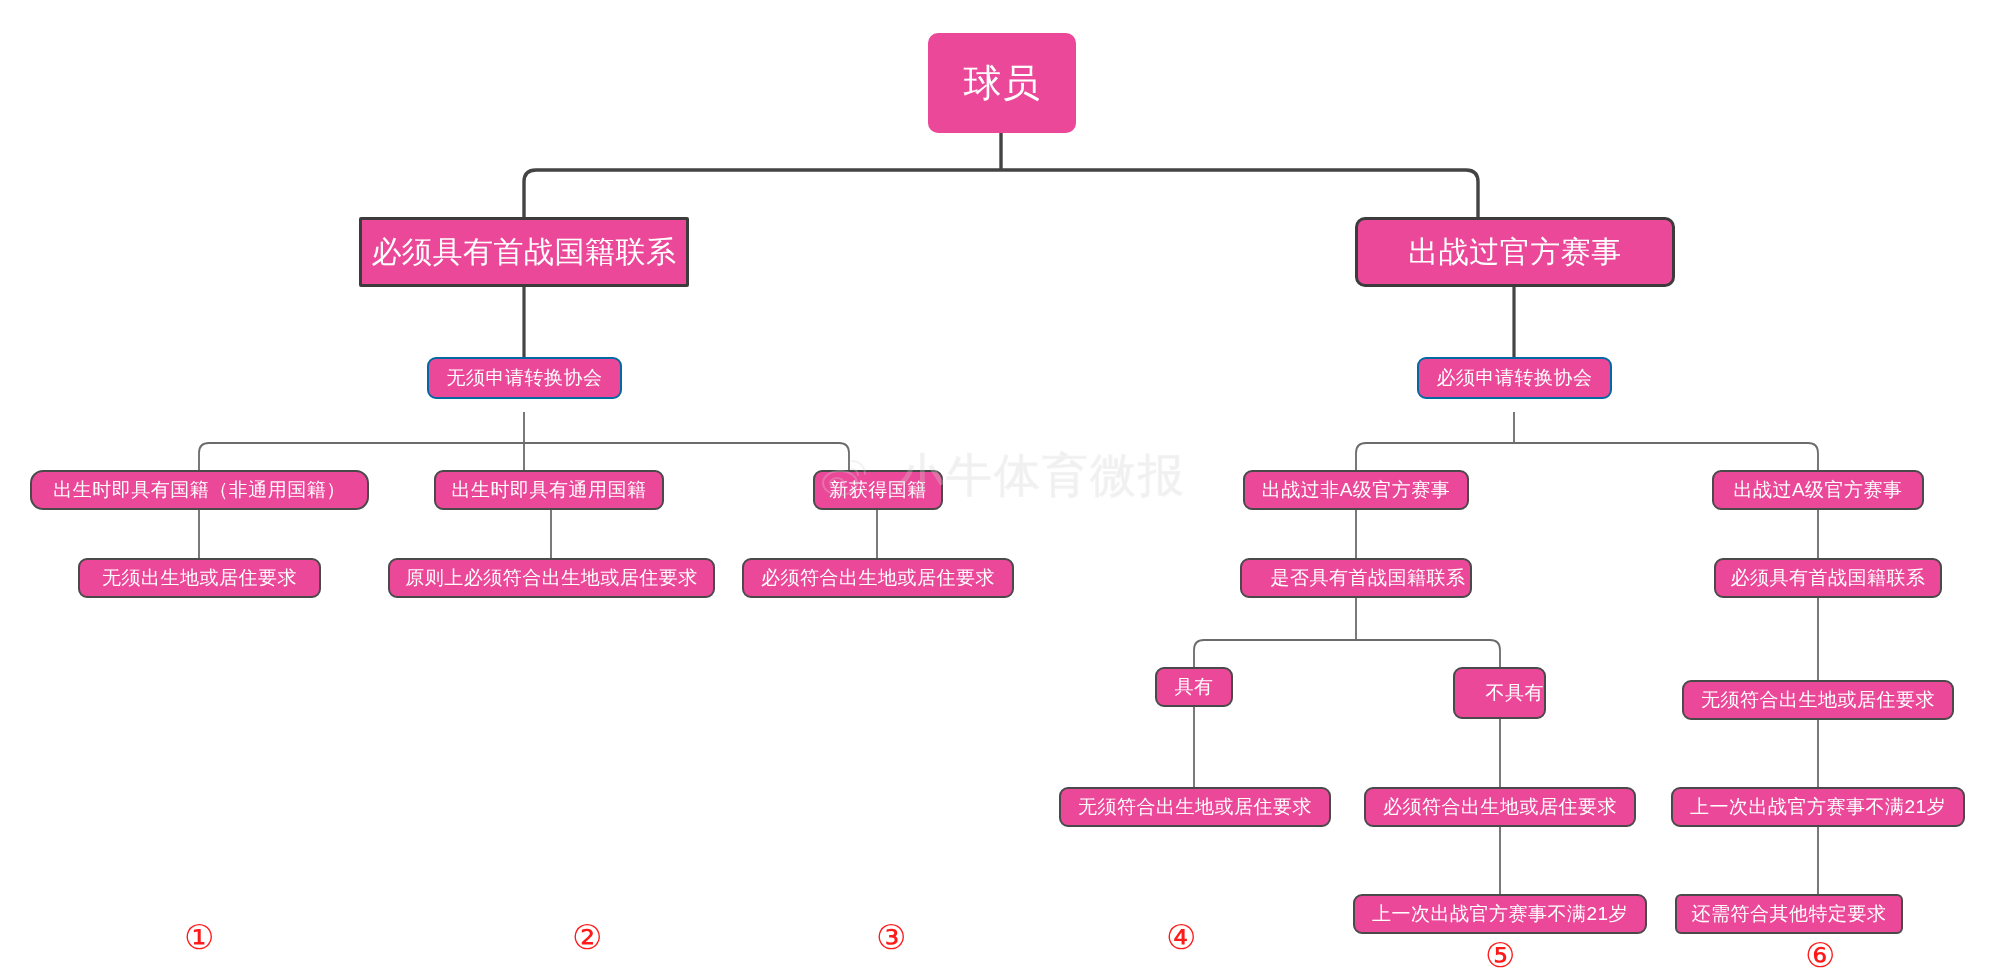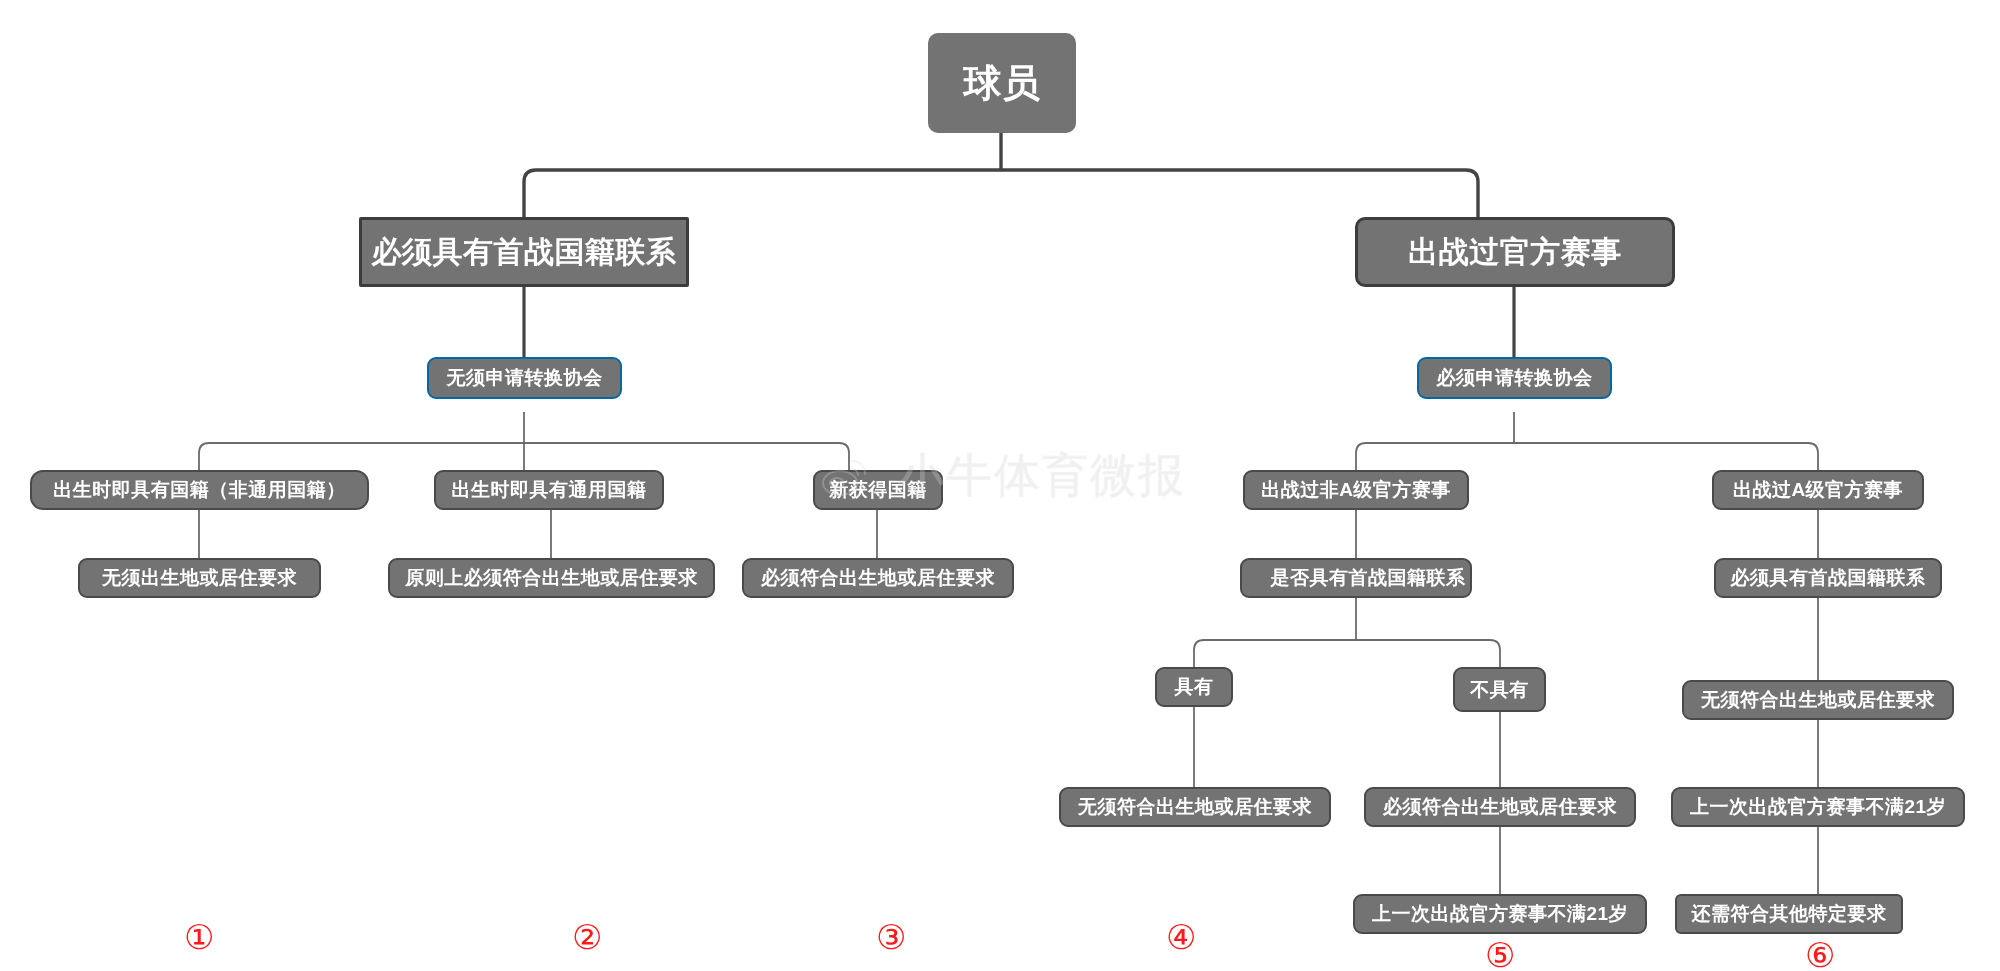--- a/index.html
+++ b/index.html
@@ -5,21 +5,21 @@
   html,body{margin:0;padding:0;background:#ffffff;}
   body{width:2000px;height:971px;position:relative;overflow:hidden;
        font-family:"Liberation Sans","DejaVu Sans",sans-serif;}
   #canvas{position:relative;width:2000px;height:971px;}
 
   
   #lines{position:absolute;left:0;top:0;width:2000px;height:971px;pointer-events:none;}
 
   
   .node{position:absolute;box-sizing:border-box;display:flex;align-items:center;
-        justify-content:center;background:#737373;color:#ffffff;font-weight:bold;
+        justify-content:center;background:#ec4899;color:#ffffff;font-weight:normal;
         white-space:nowrap;letter-spacing:.5px;}
   .node.root{border-radius:10px;font-size:38px;border:none;}
   .node.lvl2{font-size:30px;border:3px solid #3c3c3c;}
   .node.lvl2.sq{border-radius:2px;}
   .node.lvl2.rd{border-radius:10px;}
   .node.small{font-size:19px;border:2px solid #4a4a4a;border-radius:9px;}
   .node.thin{font-size:19px;border:2px solid #0369a1;border-radius:9px;align-items:center;}
 
   
   .marker{position:absolute;color:#ff1a1a;font-size:34px;line-height:1;
@@ -126,21 +126,21 @@
   <div class="node small" style="left:1240px;top:558px;width:232px;height:40px;padding-left:24px;">
     <span>是否具有首战国籍联系</span>
   </div>
   <div class="node small" style="left:1704px;top:558px;width:228px;height:40px;margin-left:10px;">
     <span>必须具有首战国籍联系</span>
   </div>
 
   <div class="node small" style="left:1155px;top:667px;width:78px;height:40px;">
     <span>具有</span>
   </div>
-  <div class="node small" style="left:1453px;top:667px;width:93px;height:45px;">
+  <div class="node small" style="left:1453px;top:667px;width:93px;height:52px;justify-content:flex-end;">
     <span>不具有</span>
   </div>
 
   <div class="node small" style="left:1682px;top:680px;width:272px;height:40px;">
     <span>无须符合出生地或居住要求</span>
   </div>
 
   <div class="node small" style="left:1059px;top:787px;width:272px;height:40px;">
     <span>无须符合出生地或居住要求</span>
   </div>

